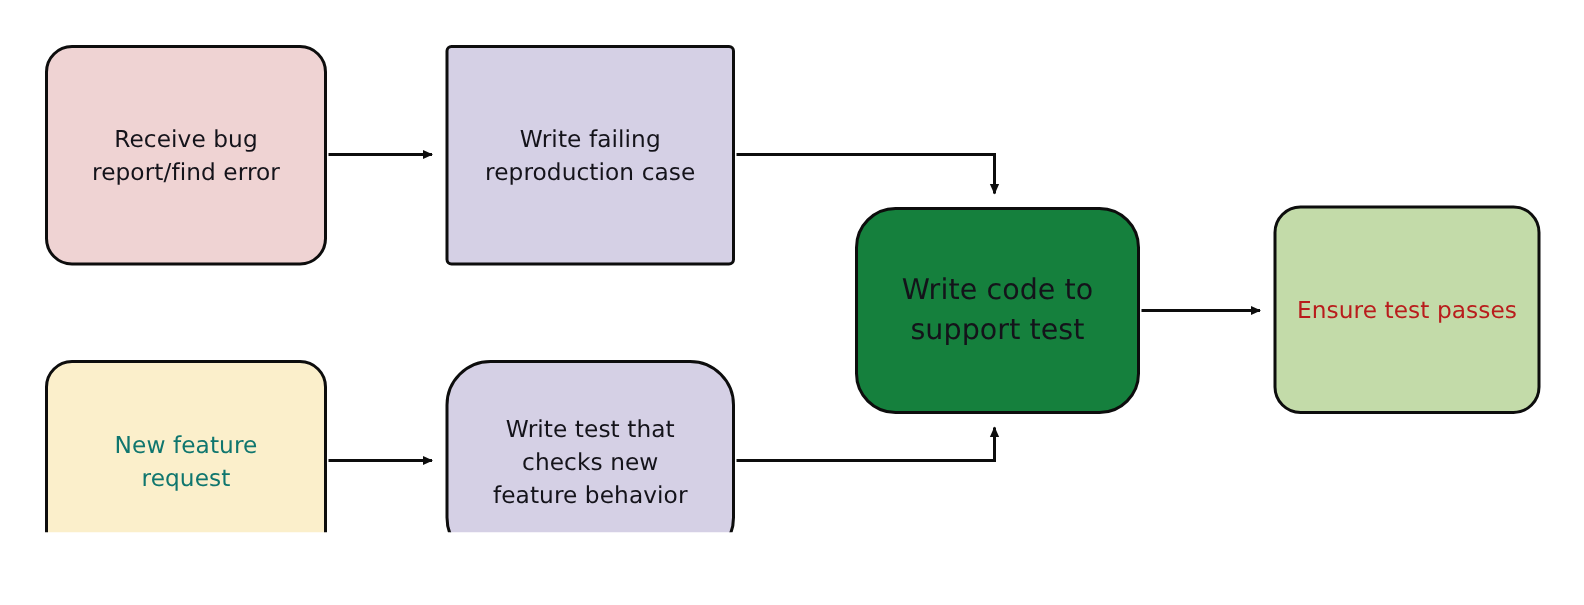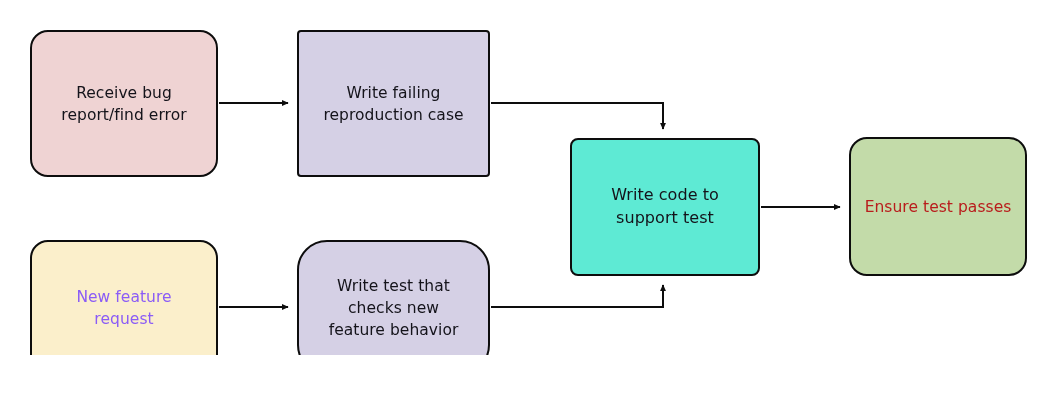--- a/index.html
+++ b/index.html
@@ -73,25 +73,25 @@
 
     <polyline points="761,207 840,207" fill="none" stroke="#0d0d0d" stroke-width="2" marker-end="url(#arrowhead)"></polyline>
   </svg>
 
   <div class="node" id="node-bug-report" style="background-color: rgb(239, 211, 211); border-color: rgb(13, 13, 13); border-width: 2px; border-radius: 18px; color: rgb(20, 19, 26); font-size: 15.5px;">Receive bug
 report/find error</div>
 
   <div class="node" id="node-repro-case" style="background-color: rgb(213, 208, 229); border-color: rgb(13, 13, 13); border-width: 2px; border-radius: 4px; color: rgb(20, 19, 26); font-size: 15.5px;">Write failing
 reproduction case</div>
 
-  <div class="node" id="node-feature-req" style="background-color: rgb(251, 239, 203); border-color: rgb(13, 13, 13); border-width: 2px; border-radius: 18px; color: #8b5cf6; font-size: 15.5px;">New feature
+  <div class="node" id="node-feature-req" style="background-color: rgb(251, 239, 203); border-color: rgb(13, 13, 13); border-width: 2px; border-radius: 18px; color: #0f766e; font-size: 15.5px;">New feature
 request</div>
 
   <div class="node" id="node-feature-test" style="background-color: rgb(213, 208, 229); border-color: rgb(13, 13, 13); border-width: 2px; border-radius: 30px; color: rgb(20, 19, 26); font-size: 15.5px;">Write test that
 checks new
 feature behavior</div>
 
-  <div class="node" id="node-write-code" style="background-color: #5eead4; border-color: rgb(13, 13, 13); border-width: 2px; border-radius: 8px; color: rgb(20, 19, 26); font-size: 16px;">Write code to
+  <div class="node" id="node-write-code" style="background-color: #15803d; border-color: rgb(13, 13, 13); border-width: 2px; border-radius: 27px; color: rgb(20, 19, 26); font-size: 19px;">Write code to
 support test</div>
 
   <div class="node" id="node-test-passes" style="background-color: rgb(195, 219, 169); border-color: rgb(13, 13, 13); border-width: 2px; border-radius: 18px; color: #b91c1c; font-size: 15.5px;">Ensure test passes</div>
 
 </div>
 
 </body></html>

